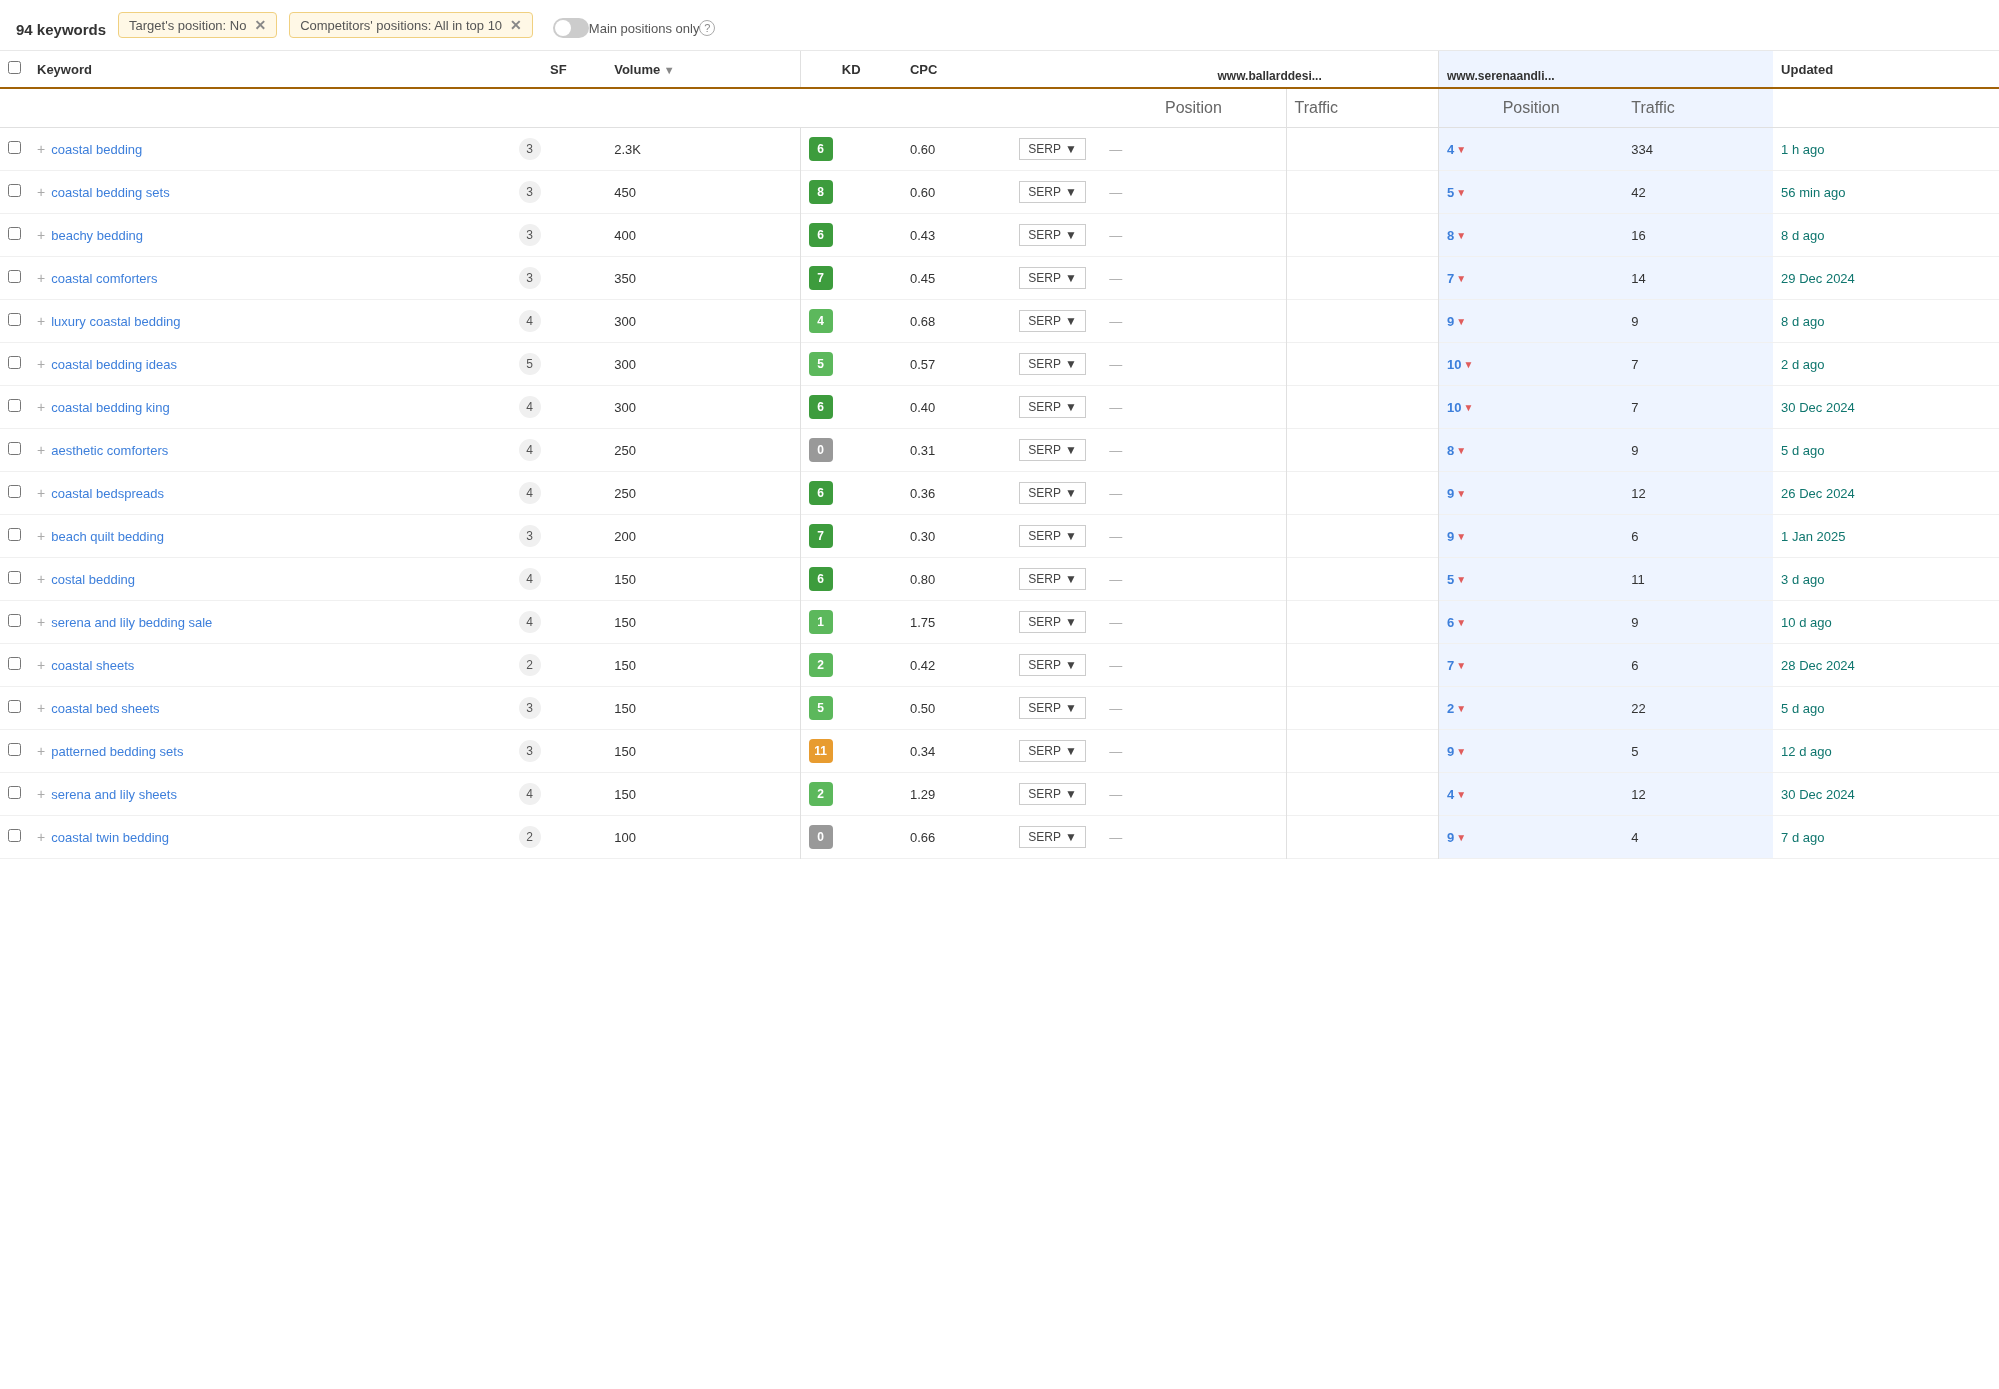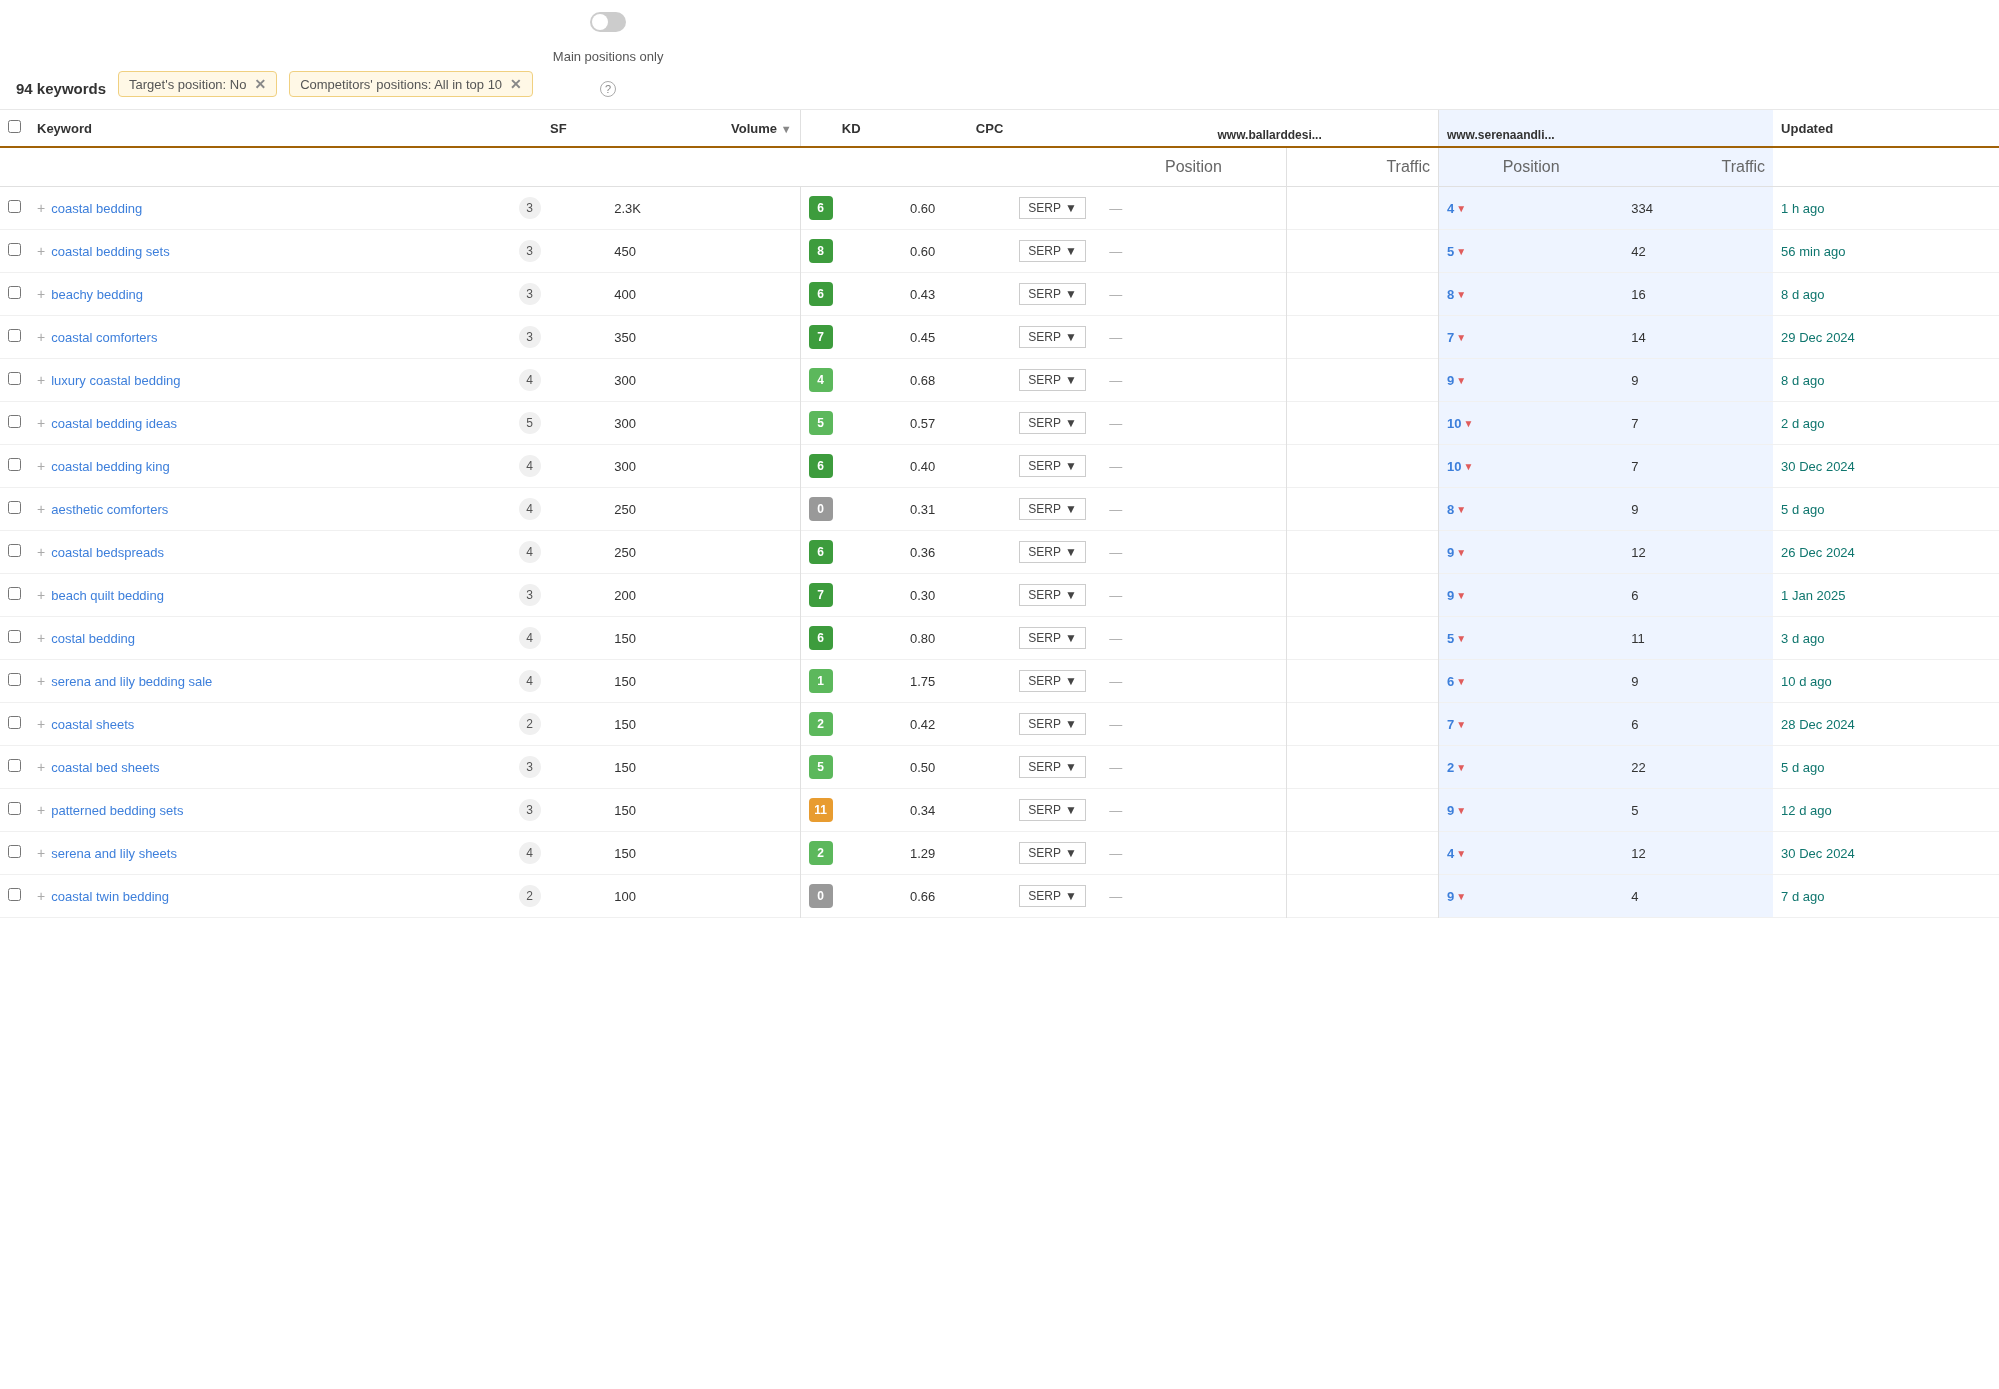--- a/index.html
+++ b/index.html
@@ -34,23 +34,22 @@
     }
     .filter-tag .close-x {
       cursor: pointer;
       color: #888;
       font-size: 14px;
       font-weight: bold;
     }
     .toggle-wrap {
       display: flex;
       align-items: center;
-      gap: 17px;
+      gap: 0;
       margin-left: 8px;
-      flex-direction: column;
     }
     .toggle {
       width: 36px;
       height: 20px;
       background: #ccc;
       border-radius: 10px;
       position: relative;
       cursor: pointer;
     }
     .toggle::after {
@@ -90,21 +89,21 @@
     thead th {
       padding: 10px 8px;
       text-align: left;
       font-size: 13px;
       font-weight: 600;
       color: #333;
       white-space: nowrap;
       vertical-align: bottom;
     }
     thead th.center { text-align: center; }
-    thead th.right { text-align: right; }
+    thead th.right { }
     .col-group-header {
       text-align: center;
       font-size: 12px;
       font-weight: 600;
       color: #333;
       border-bottom: 1px solid #e0e0e0;
       padding-bottom: 4px;
     }
     .sub-header {
       font-size: 16px;

